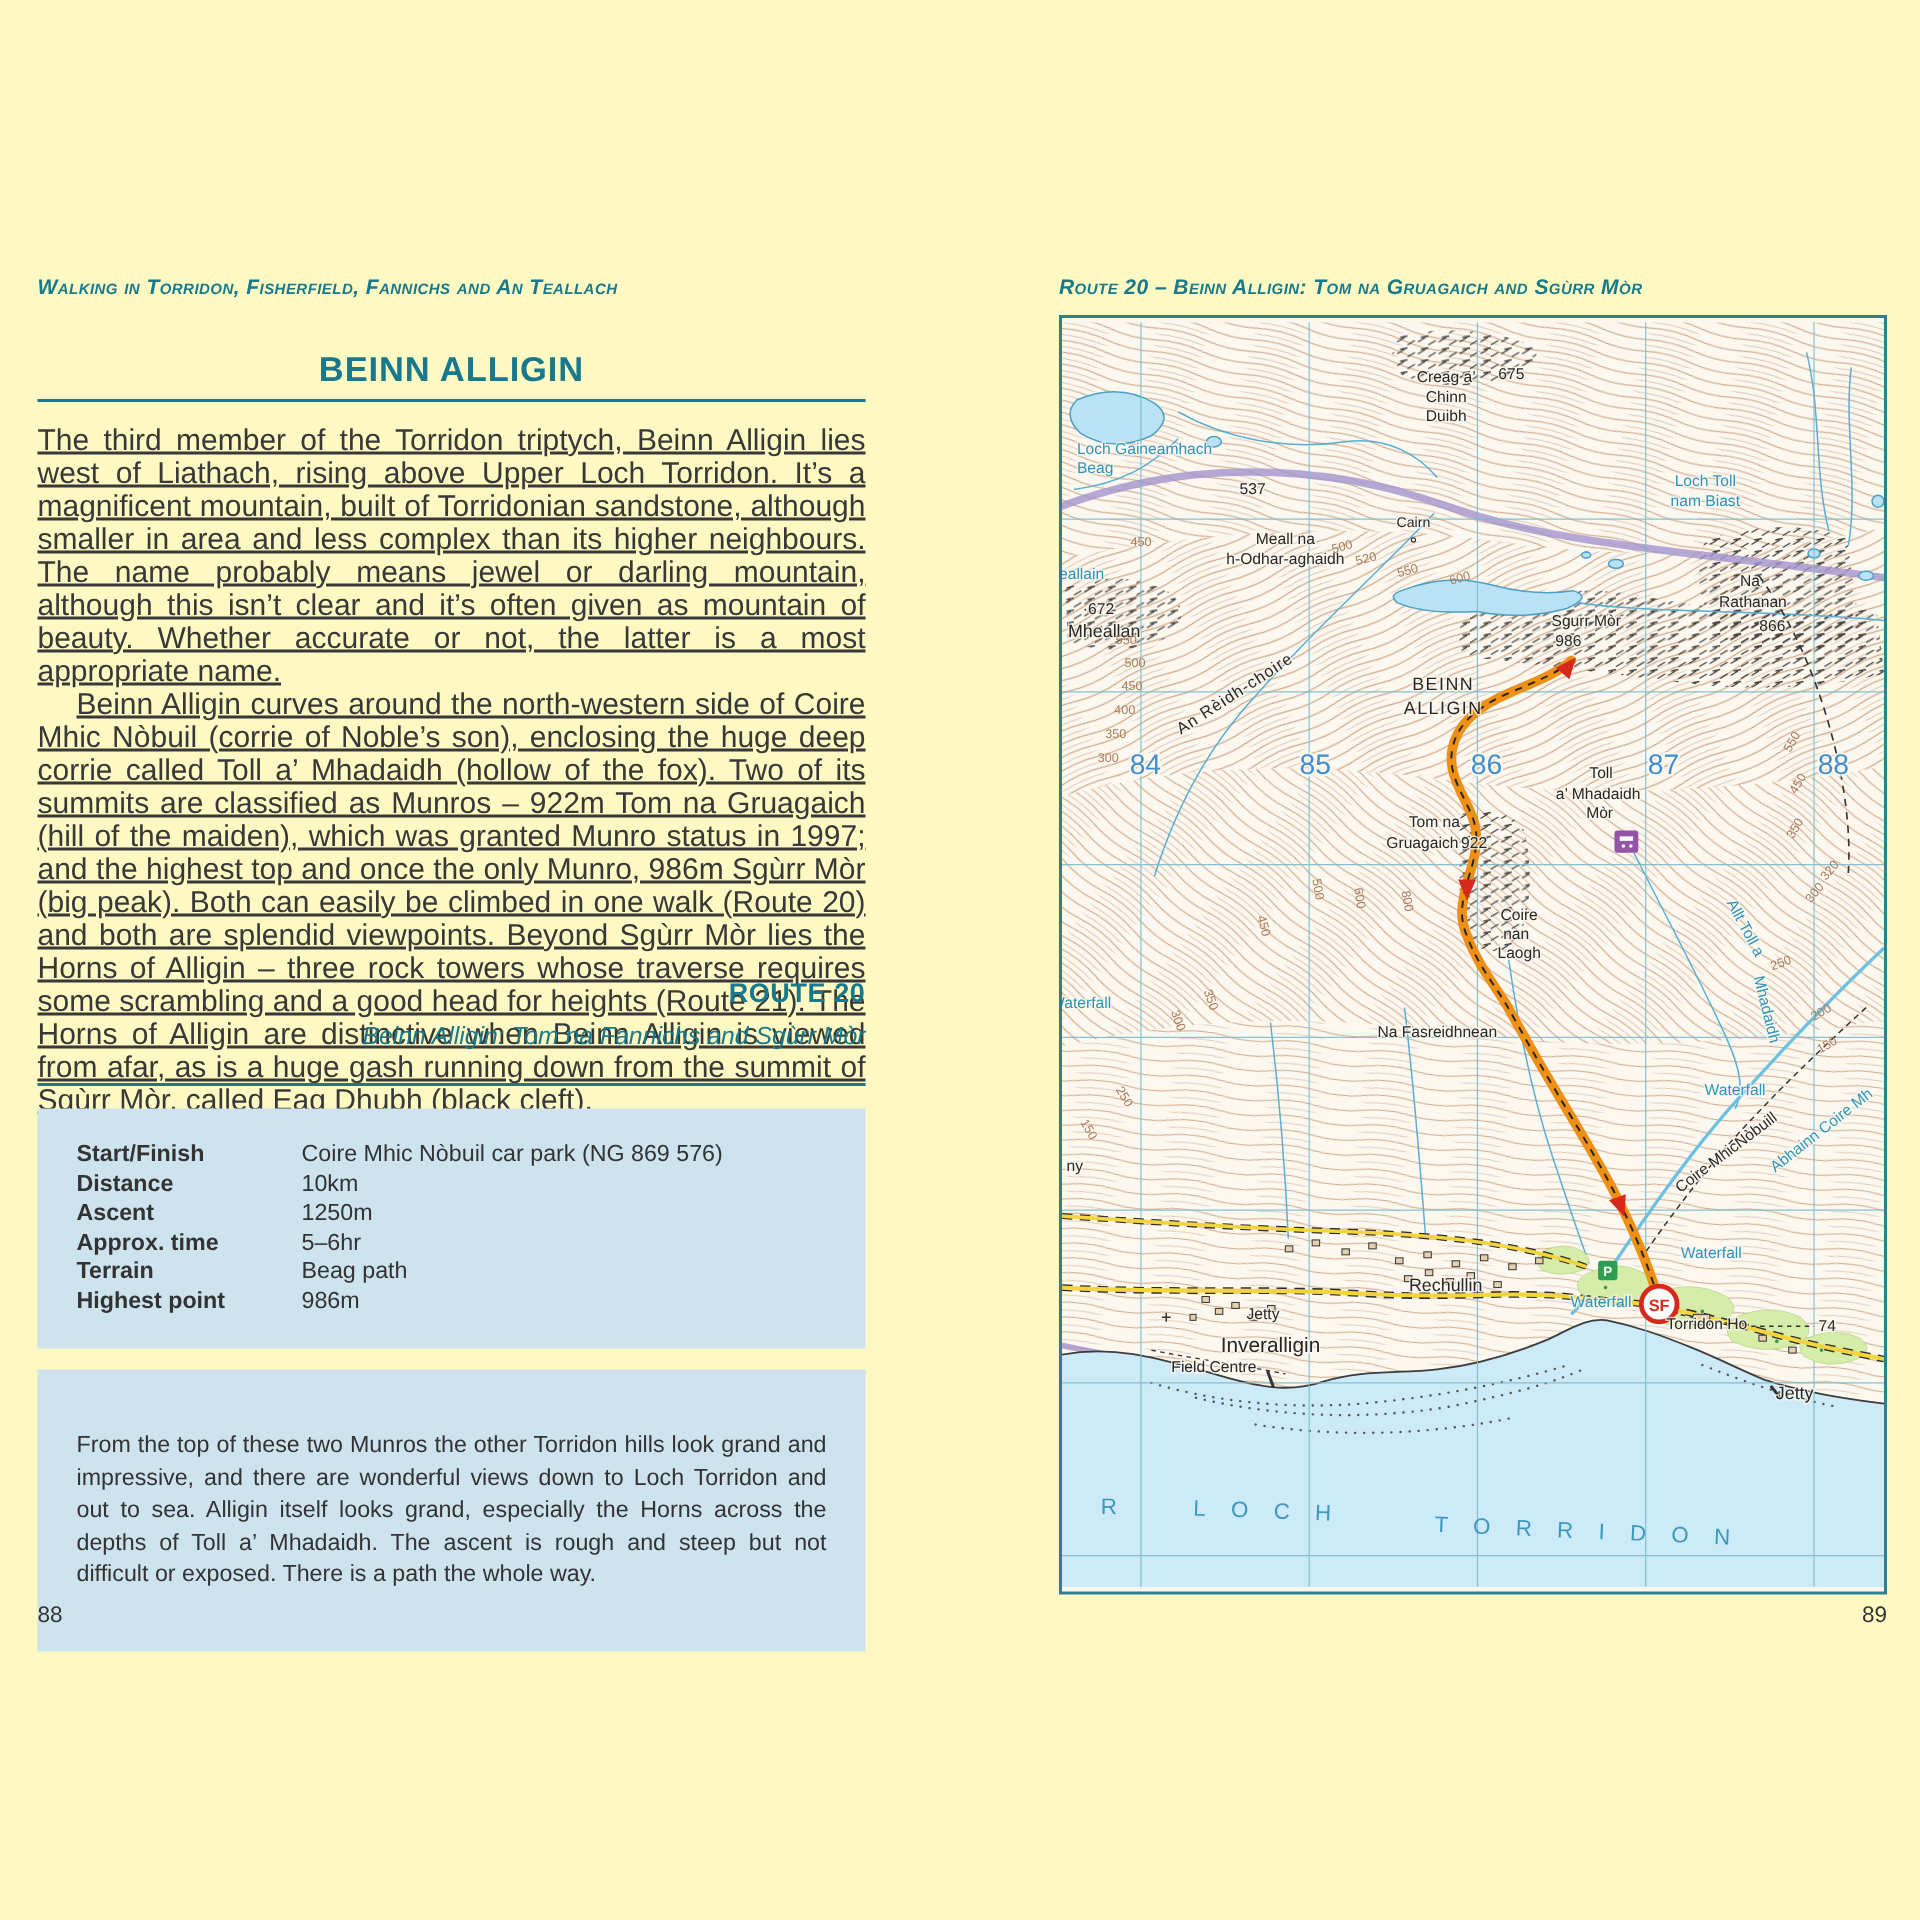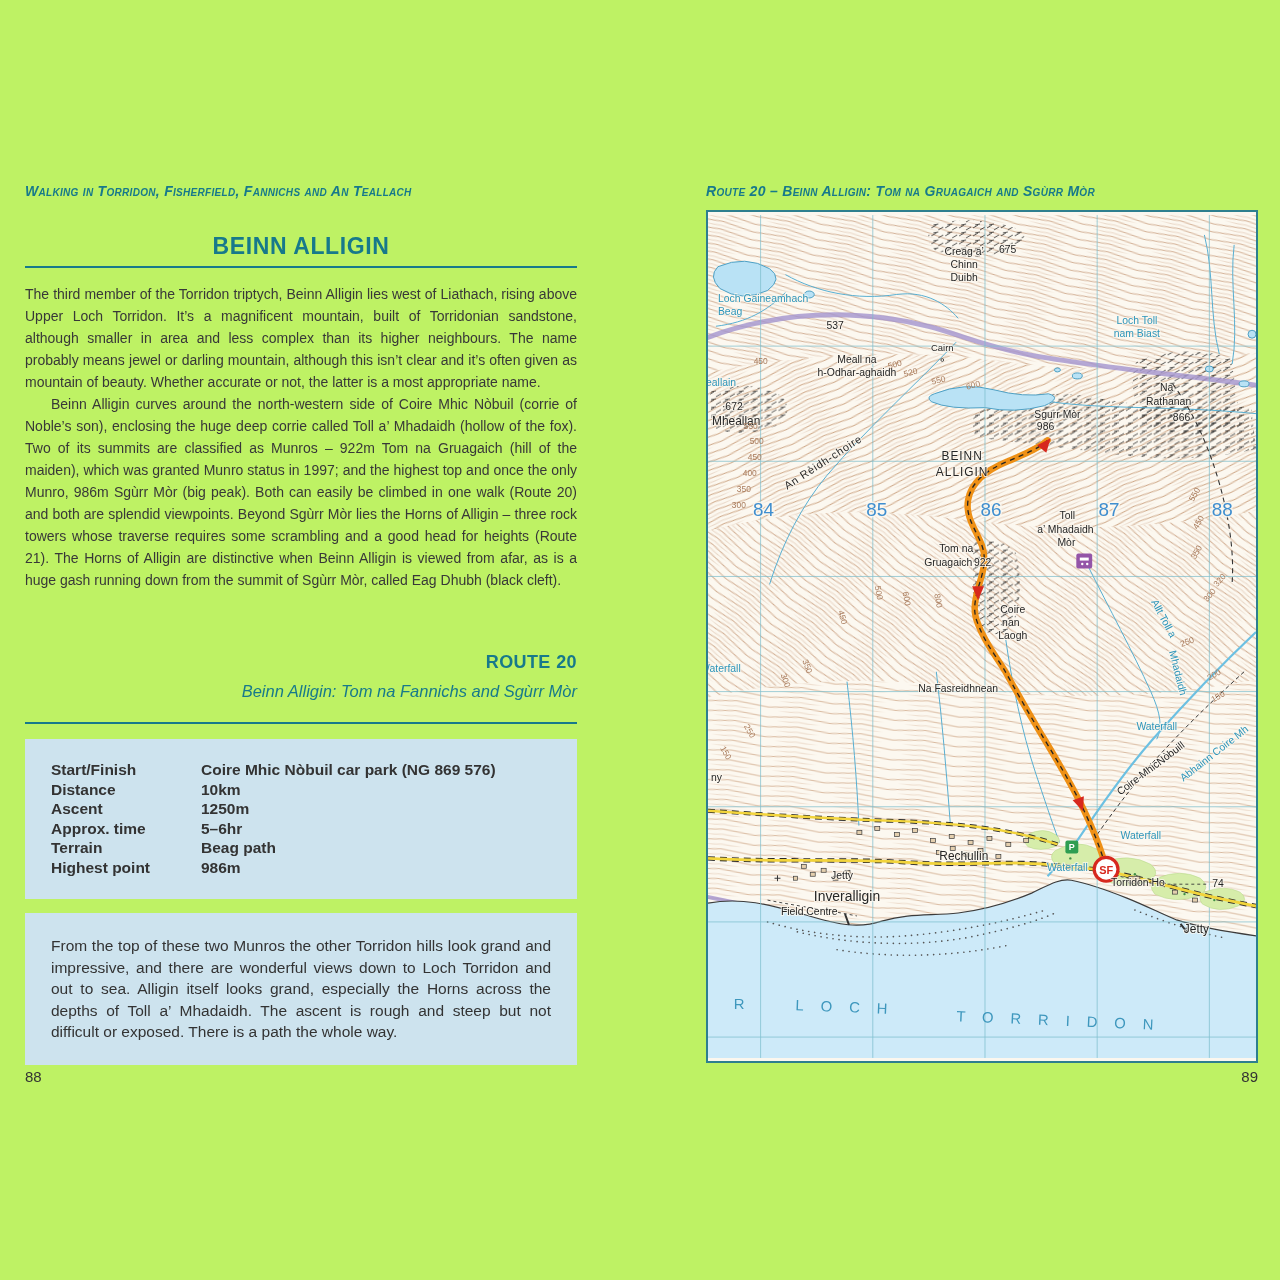--- a/index.html
+++ b/index.html
@@ -1,46 +1,46 @@
 <!DOCTYPE html>
 <html><head>
 <meta charset="utf-8">
 <style>
   html,body{margin:0;padding:0;background:#ffffff;}
-  .page{position:relative;width:1280px;height:1280px;background:#bef264;
+  .page{position:relative;width:1280px;height:1280px;background:#fef9c3;
         font-family:"Liberation Sans",sans-serif;overflow:hidden;}
 
   .running-head{position:absolute;top:183px;color:#17798b;font-style:italic;font-weight:bold;
         font-variant:small-caps;font-size:14px;letter-spacing:.3px;}
   #rh-left{left:25px;width:552px;}
   #rh-right{left:706px;width:552px;text-align:left;}
 
   .title{position:absolute;top:233px;left:25px;width:552px;text-align:center;color:#17798b;
         font-size:23px;font-weight:bold;letter-spacing:.6px;}
   .rule{position:absolute;left:25px;width:552px;border-top:2px solid #17798b;}
   #rule1{top:266px;}
   #rule2{top:722px;}
 
   .bodycol{position:absolute;left:25px;top:283px;width:552px;color:#383838;
-        font-size:14px;line-height:22px;text-align:justify;}
+        font-size:20px;line-height:22px;text-align:justify;text-decoration:underline;}
   .bodycol p{margin:0;}
   .indent{text-indent:26px;}
 
   .routeblock{position:absolute;left:25px;top:652px;width:552px;text-align:right;color:#17798b;}
   .routeblock .rh1{font-size:18px;font-weight:bold;letter-spacing:.4px;}
   .routeblock .rh2{font-style:italic;font-size:16.5px;margin-top:9px;}
 
   .infobox{position:absolute;left:25px;top:739px;width:552px;background:#cde3ee;
         box-sizing:border-box;padding:21px 26px;color:#333;font-size:15.5px;}
   .irow{display:flex;line-height:19.6px;}
   .ilabel{width:150px;font-weight:bold;}
-  .ival{flex:1;font-weight:bold;}
+  .ival{flex:1;}
 
   .notebox{position:absolute;left:25px;top:913px;width:552px;background:#cde3ee;
-        box-sizing:border-box;padding:22px 26px;color:#333;font-size:15.5px;
+        box-sizing:border-box;padding:40px 26px;color:#333;font-size:15.5px;
         line-height:21.5px;text-align:justify;}
 
   .pagenum{position:absolute;top:1068px;font-size:15px;color:#333;}
   #pn-left{left:25px;}
   #pn-right{left:706px;width:552px;text-align:right;}
 
   .mapbox{position:absolute;left:706px;top:210px;width:552px;height:853px;
         border:2px solid #2e7f8f;box-sizing:border-box;background:#fbf7ef;overflow:hidden;}
   .mapbox svg{display:block;width:100%;height:100%;}
 

